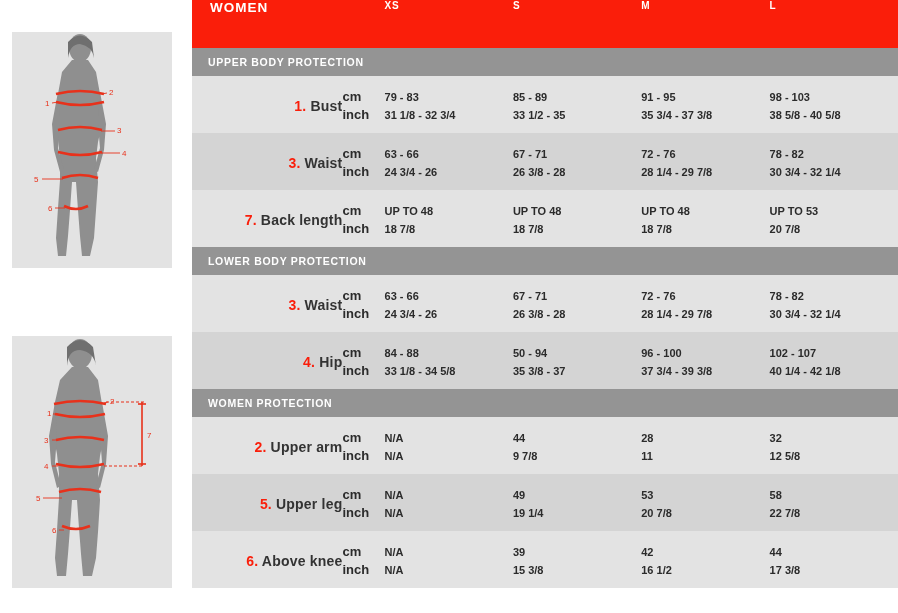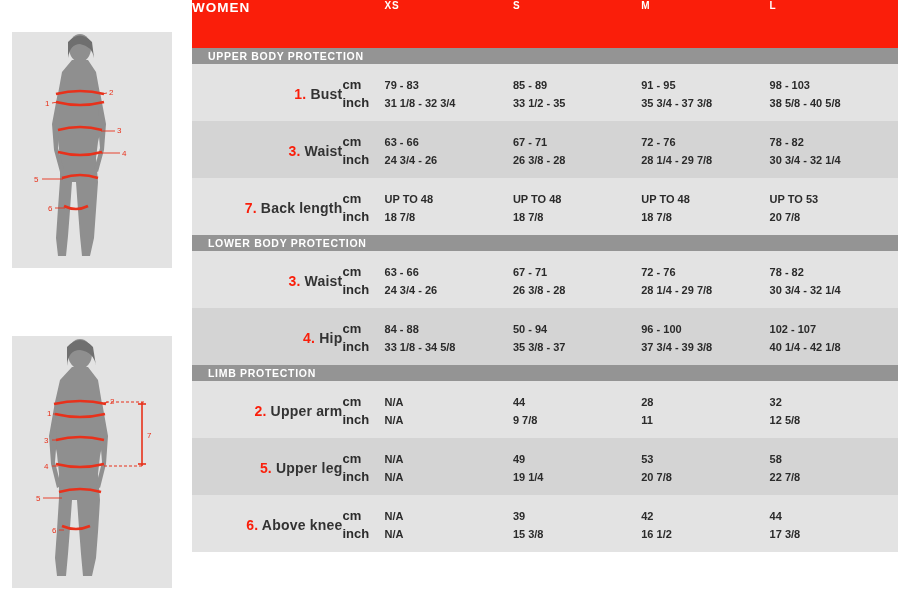--- a/index.html
+++ b/index.html
@@ -55,26 +55,26 @@
     background: #fa1e0a;
     color: #ffffff;
     height: 48px;
     text-align: left;
     font-size: 10px;
     font-weight: bold;
     letter-spacing: 0.8px;
     padding-left: 16px;
     vertical-align: middle;
   }
-  thead th.h-women { font-size: 13.5px; letter-spacing: 1px; }
+  thead th.h-women { padding-left: 18px; font-size: 13.5px; letter-spacing: 1px; }
 
   tr.section td {
     background: #949494;
     color: #ffffff;
-    height: 16px;
+    height: 28px;
     font-size: 10.5px;
     font-weight: bold;
     letter-spacing: 0.7px;
     padding-left: 16px;
     vertical-align: middle;
   }
 
   tr.datarow td { height: 57px; vertical-align: middle; padding-top: 2px; }
   tr.datarow.light td { background: #e3e3e3; }
   tr.datarow.dark  td { background: #d4d4d4; }
@@ -358,21 +358,21 @@
             <span class="line">96 - 100</span>
             <span class="line">37 3/4 - 39 3/8</span>
           </td>
           <td class="vals">
             <span class="line">102 - 107</span>
             <span class="line">40 1/4 - 42 1/8</span>
           </td>
         </tr>
 
         <tr class="section">
-          <td colspan="6">LIMB PROTECTION</td>
+          <td colspan="6">WOMEN PROTECTION</td>
         </tr>
 
         <tr class="datarow light">
           <td class="label">
             <span class="num">2.</span>
             <span>Upper arm</span>
           </td>
           <td class="units">
             <span class="line">cm</span>
             <span class="line">inch</span>

